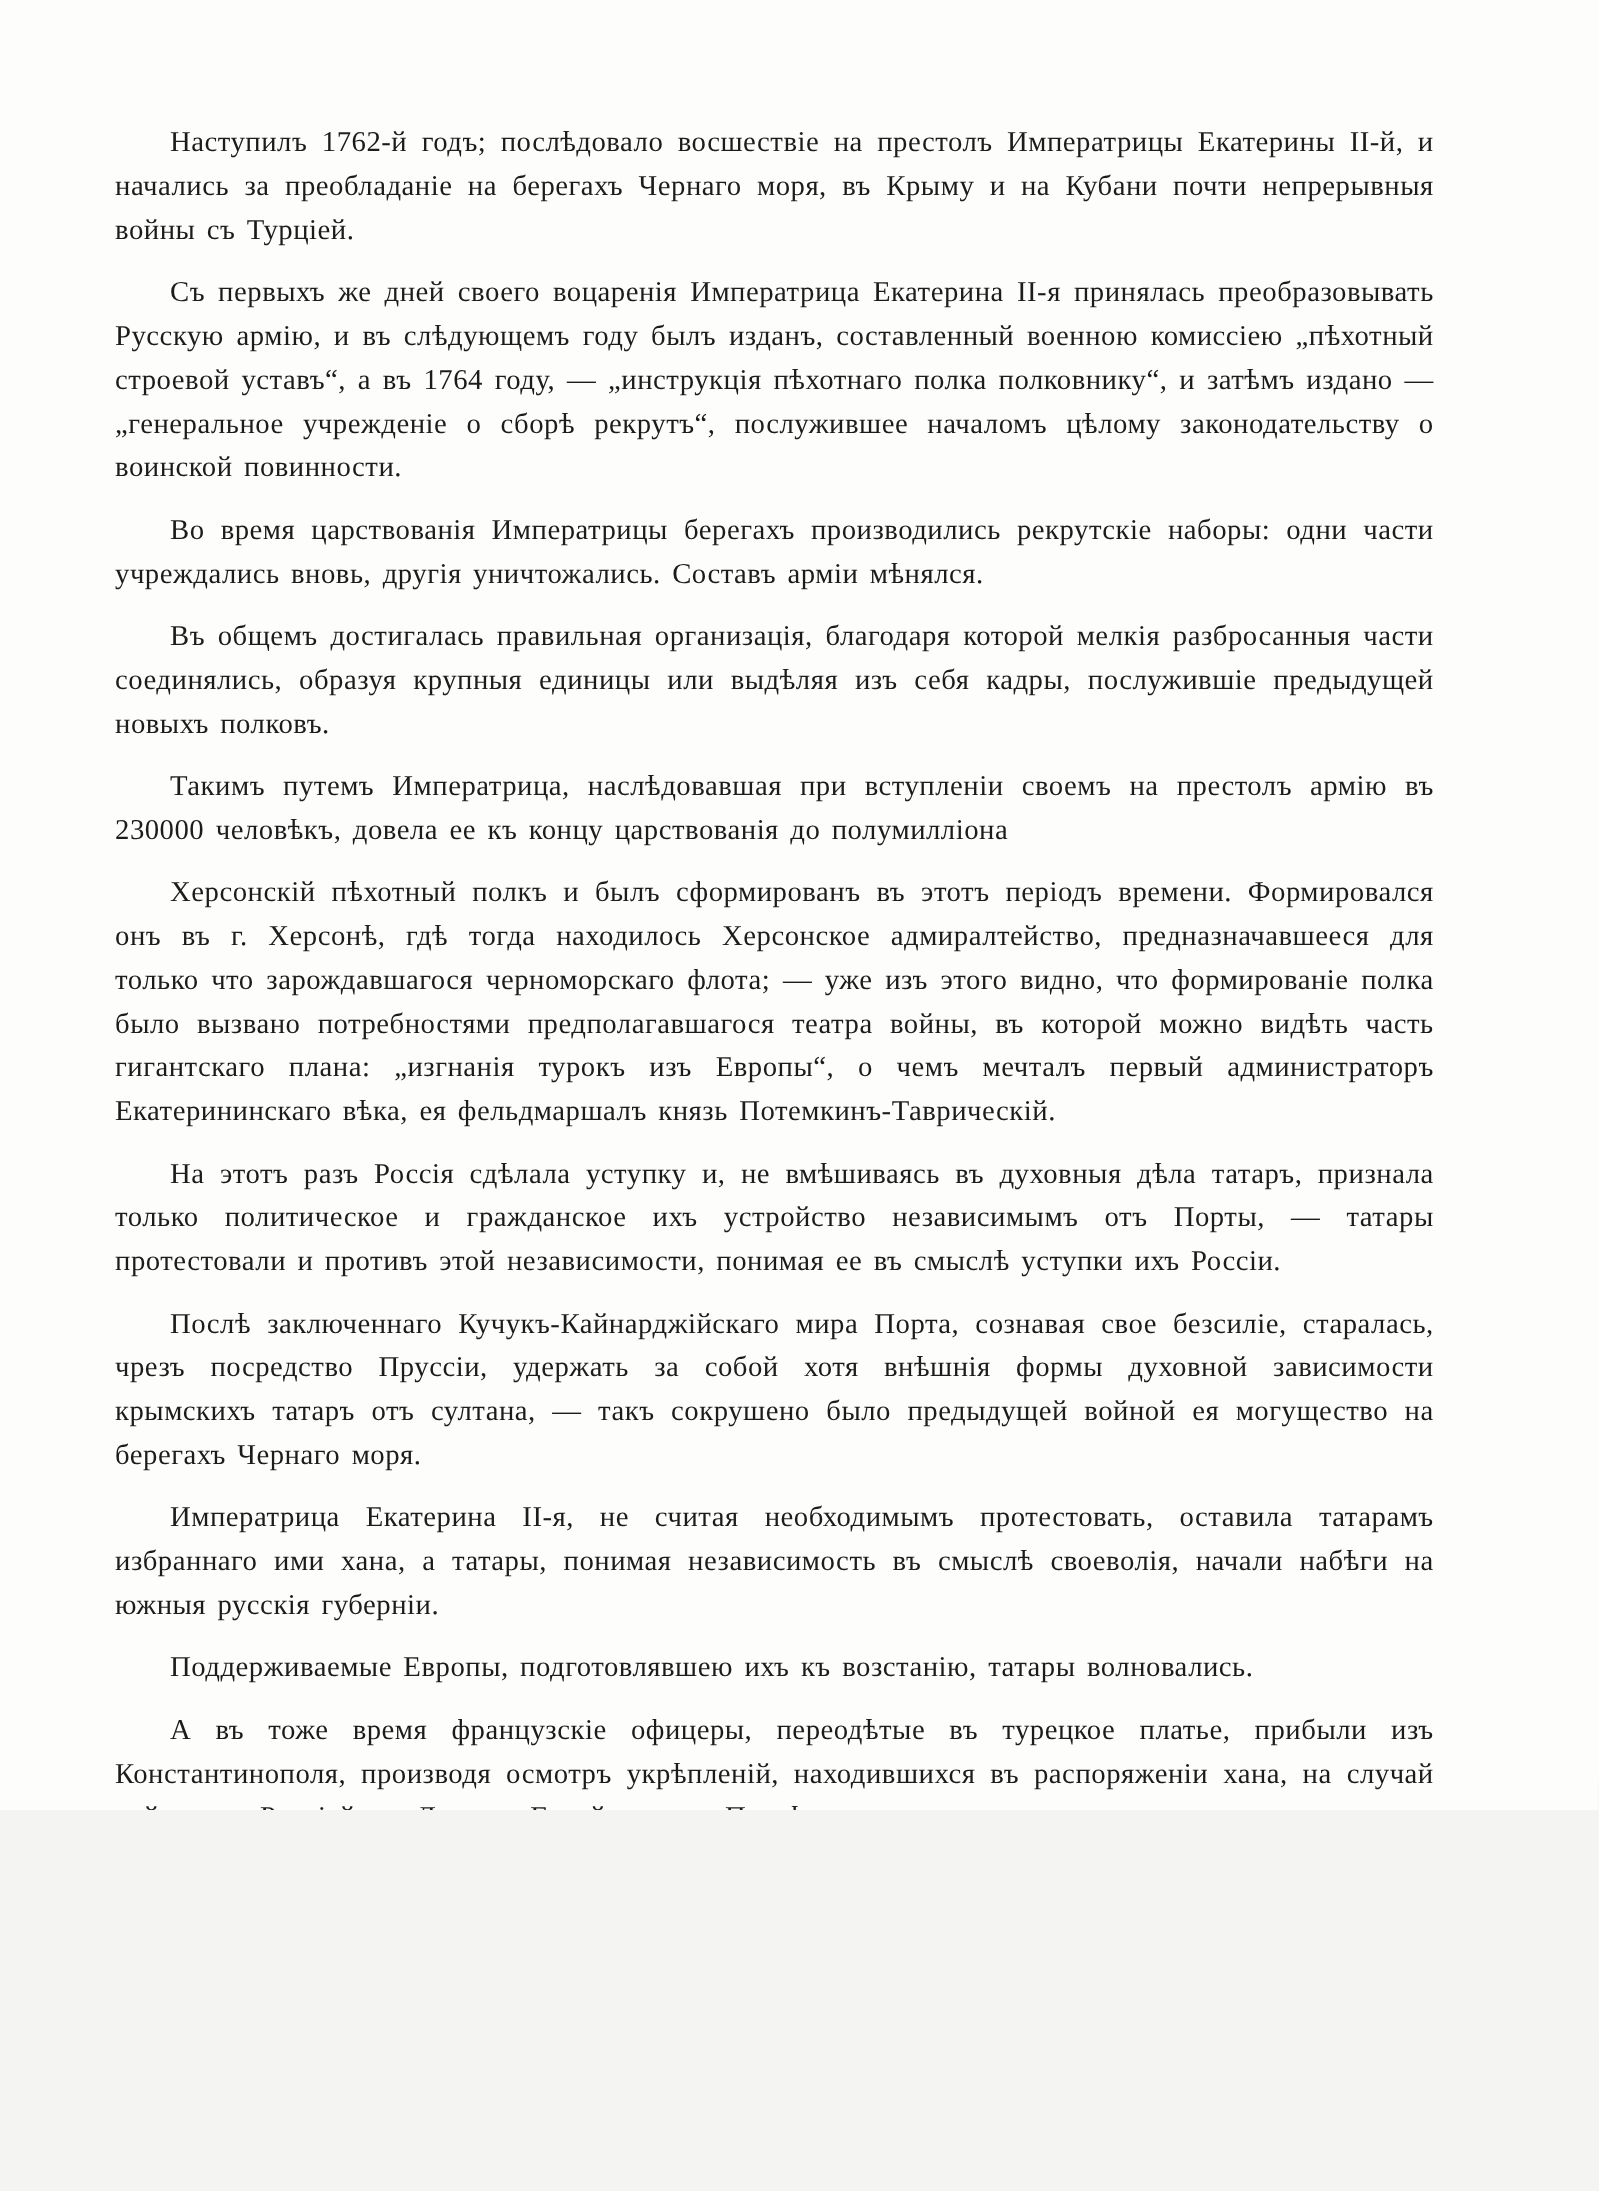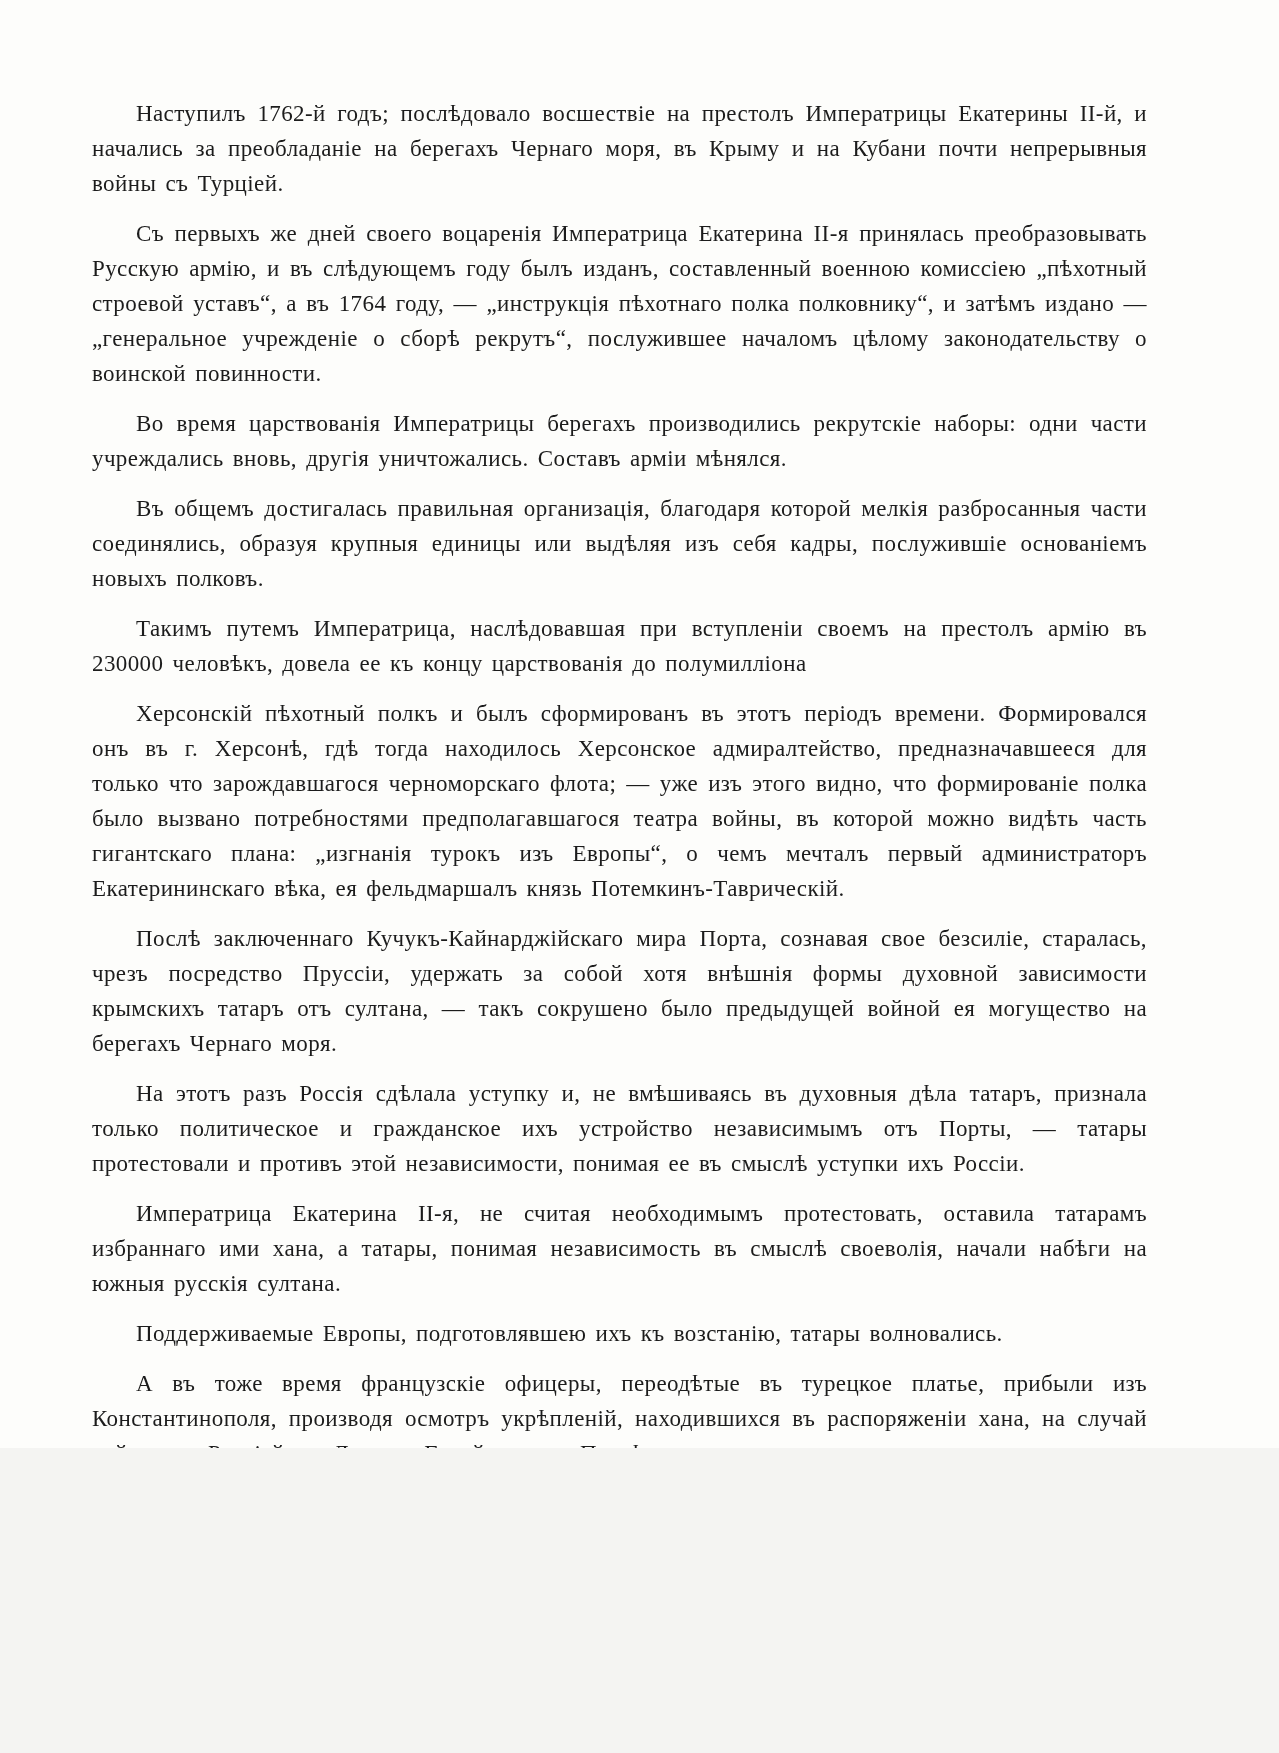--- a/index.html
+++ b/index.html
@@ -46,23 +46,23 @@
   }
 </style>
 </head>
 <body>
 
 <div class="scan-page">
   <div class="text-block">
     <p>Наступилъ 1762-й годъ; послѣдовало восшествіе на престолъ Императрицы Екатерины II-й, и начались за преобладаніе на берегахъ Чернаго моря, въ Крыму и на Кубани почти непрерывныя войны съ Турціей.</p>
     <p>Съ первыхъ же дней своего воцаренія Императрица Екатерина II-я принялась преобразовывать Русскую армію, и въ слѣдующемъ году былъ изданъ, составленный военною комиссіею „пѣхотный строевой уставъ“, а въ 1764 году, — „инструкція пѣхотнаго полка полковнику“, и затѣмъ издано — „генеральное учрежденіе о сборѣ рекрутъ“, послужившее началомъ цѣлому законодательству о воинской повинности.</p>
     <p>Во время царствованія Императрицы берегахъ производились рекрутскіе наборы: одни части учреждались вновь, другія уничтожались. Составъ арміи мѣнялся.</p>
-    <p>Въ общемъ достигалась правильная организація, благодаря которой мелкія разбросанныя части соединялись, образуя крупныя единицы или выдѣляя изъ себя кадры, послужившіе основаніемъ новыхъ полковъ.</p>
+    <p>Въ общемъ достигалась правильная организація, благодаря которой мелкія разбросанныя части соединялись, образуя крупныя единицы или выдѣляя изъ себя кадры, послужившіе предыдущей новыхъ полковъ.</p>
     <p>Такимъ путемъ Императрица, наслѣдовавшая при вступленіи своемъ на престолъ армію въ 230000 человѣкъ, довела ее къ концу царствованія до полумилліона</p>
     <p>Херсонскій пѣхотный полкъ и былъ сформированъ въ этотъ періодъ времени. Формировался онъ въ г. Херсонѣ, гдѣ тогда находилось Херсонское адмиралтейство, предназначавшееся для только что зарождавшагося черноморскаго флота; — уже изъ этого видно, что формированіе полка было вызвано потребностями предполагавшагося театра войны, въ которой можно видѣть часть гигантскаго плана: „изгнанія турокъ изъ Европы“, о чемъ мечталъ первый администраторъ Екатерининскаго вѣка, ея фельдмаршалъ князь Потемкинъ-Таврическій.</p>
+    <p>На этотъ разъ Россія сдѣлала уступку и, не вмѣшиваясь въ духовныя дѣла татаръ, признала только политическое и гражданское ихъ устройство независимымъ отъ Порты, — татары протестовали и противъ этой независимости, понимая ее въ смыслѣ уступки ихъ Россіи.</p>
     <p>Послѣ заключеннаго Кучукъ-Кайнарджійскаго мира Порта, сознавая свое безсиліе, старалась, чрезъ посредство Пруссіи, удержать за собой хотя внѣшнія формы духовной зависимости крымскихъ татаръ отъ султана, — такъ сокрушено было предыдущей войной ея могущество на берегахъ Чернаго моря.</p>
-    <p>На этотъ разъ Россія сдѣлала уступку и, не вмѣшиваясь въ духовныя дѣла татаръ, признала только политическое и гражданское ихъ устройство независимымъ отъ Порты, — татары протестовали и противъ этой независимости, понимая ее въ смыслѣ уступки ихъ Россіи.</p>
-    <p>Императрица Екатерина II-я, не считая необходимымъ протестовать, оставила татарамъ избраннаго ими хана, а татары, понимая независимость въ смыслѣ своеволія, начали набѣги на южныя русскія султана.</p>
+    <p>Императрица Екатерина II-я, не считая необходимымъ протестовать, оставила татарамъ избраннаго ими хана, а татары, понимая независимость въ смыслѣ своеволія, начали набѣги на южныя русскія губерніи.</p>
     <p>Поддерживаемые Европы, подготовлявшею ихъ къ возстанію, татары волновались.</p>
     <p>А въ тоже время французскіе офицеры, переодѣтые въ турецкое платье, прибыли изъ Константинополя, производя осмотръ укрѣпленій, находившихся въ распоряженіи хана, на случай войны съ Россіей; и Девлетъ-Гирей, желая Портѣ, которая не скупилась для него на подарки, оказать свою преданность, поднялъ противъ Россіи Ногаевъ, жившихъ на Кубани. Послѣдніе въ числѣ 3000 человѣкъ напали на наши передовые пикеты, а къ тому-же времени турецкія войска, подъ предлогомъ недостатка продовольствія, перешли изъ Очакова на Крымскій полуостровъ.</p>
   </div>
   <div class="page-footer">— 2 —</div>
 </div>
 
 </body></html>

